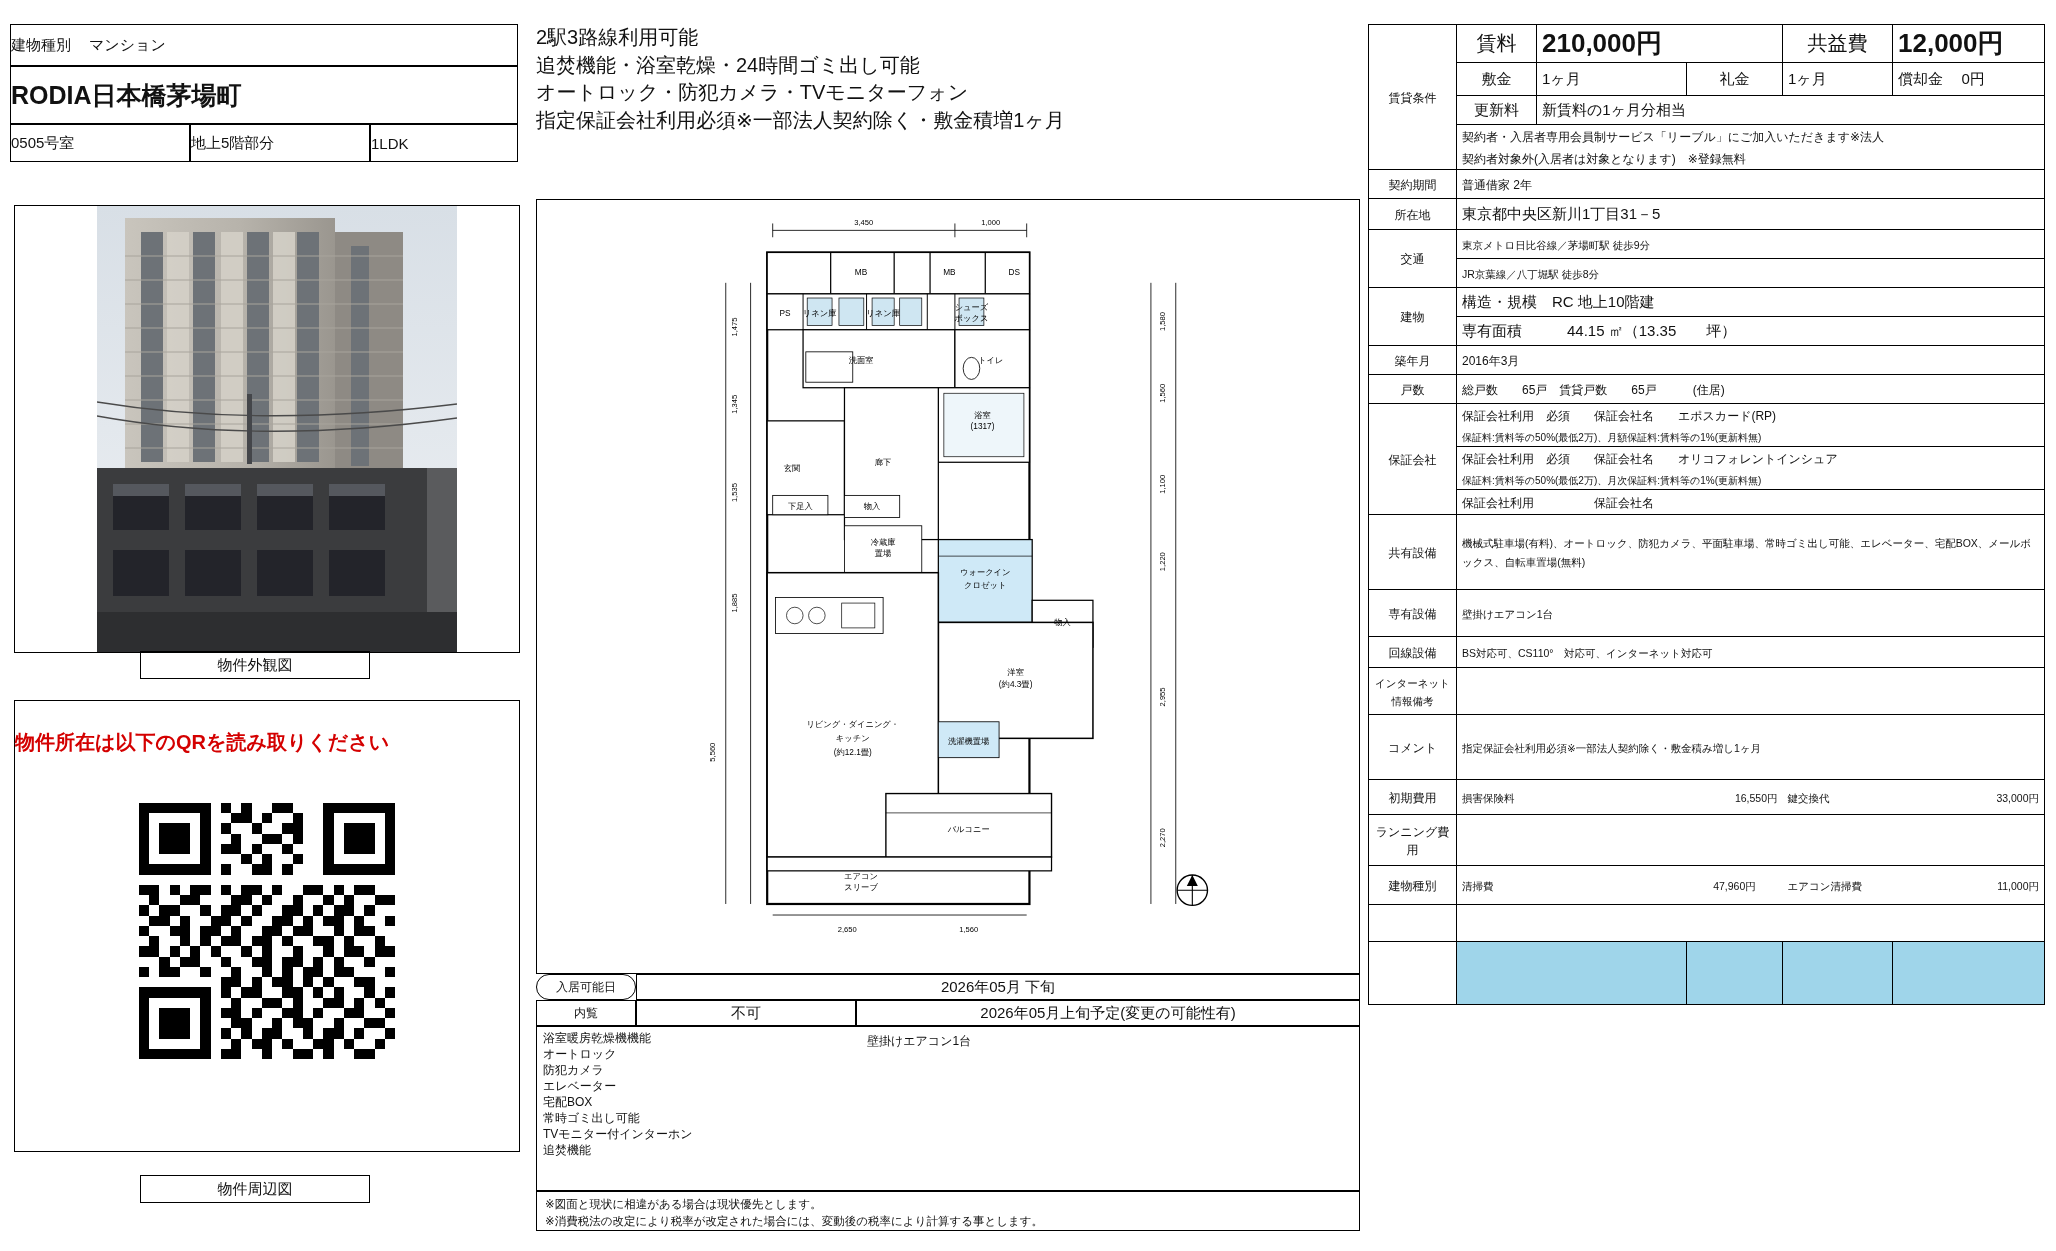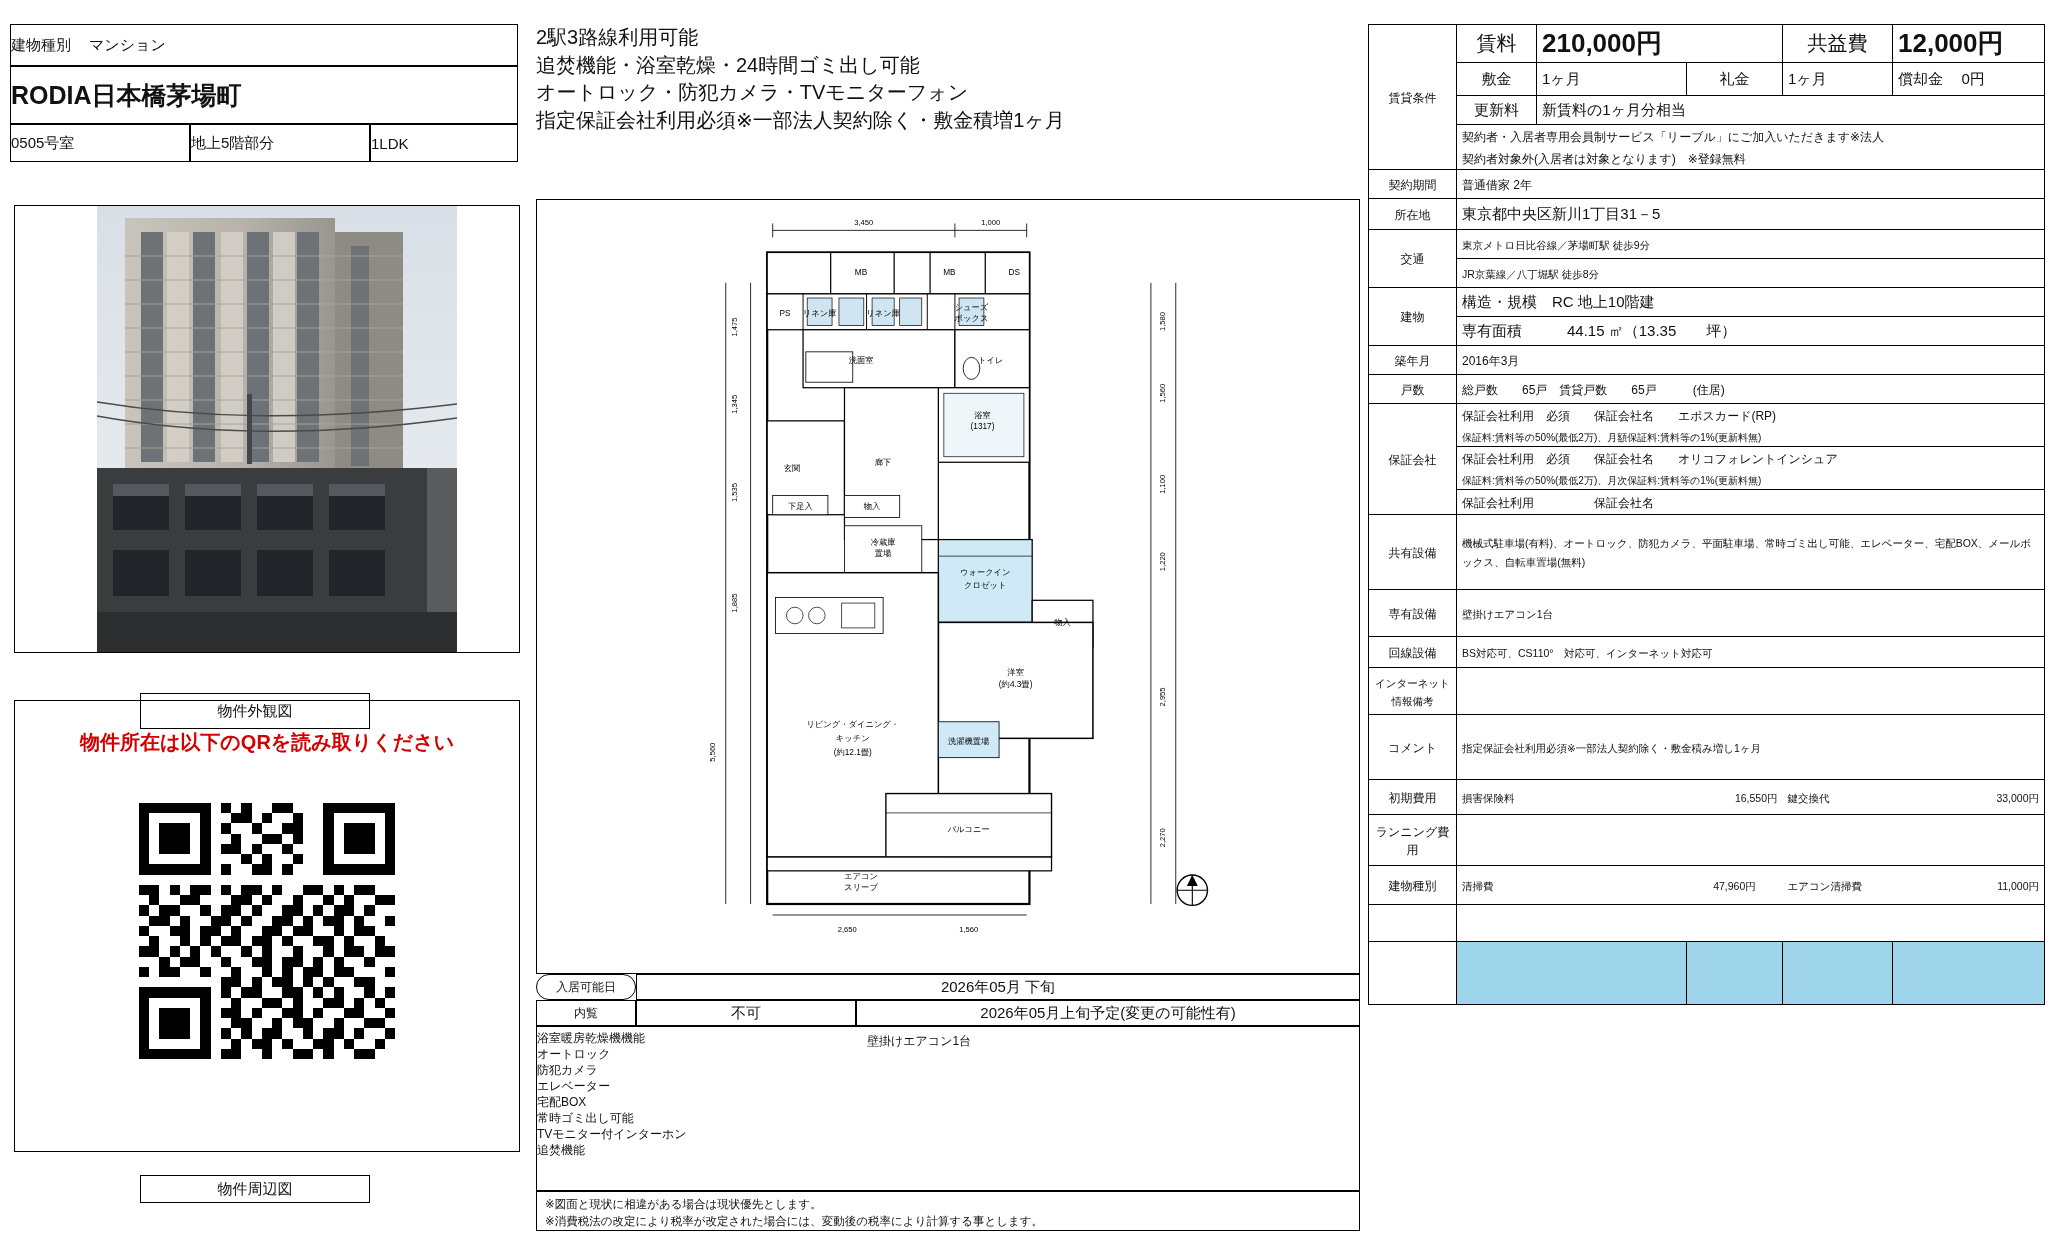--- a/index.html
+++ b/index.html
@@ -16,36 +16,36 @@
   .mid{font-size:20px;}
   .ctr{justify-content:center;text-align:center;}
   #hdr-type{left:10px;top:24px;width:508px;height:42px;}
   #hdr-name{left:10px;top:66px;width:508px;height:58px;}
   #hdr-room{left:10px;top:124px;width:180px;height:38px;}
   #hdr-floor{left:190px;top:124px;width:180px;height:38px;}
   #hdr-plan{left:370px;top:124px;width:148px;height:38px;}
 
   #photo{left:14px;top:205px;width:506px;height:448px;border:1px solid #000;background:#fff;overflow:hidden;}
   #photo .inner{position:absolute;left:82px;top:0px;width:360px;height:446px;}
-  #photo-cap{left:140px;top:693px;width:230px;height:36px;}
+  #photo-cap{left:140px;top:651px;width:230px;height:28px;}
   #qrbox{left:14px;top:700px;width:506px;height:452px;border:1px solid #000;}
-  #qr-note{position:absolute;left:0;top:28px;width:100%;text-align:center;font-size:20px;font-weight:bold;color:#d40000;}
+  #qr-note{position:absolute;left:0;top:28px;width:100%;text-align:left;font-size:20px;font-weight:bold;color:#d40000;}
   #qrimg{position:absolute;left:124px;top:80px;width:256px;height:300px;}
   #qr-cap{left:140px;top:1175px;width:230px;height:28px;}
 
   
   #center-top{left:536px;top:24px;width:824px;height:175px;}
   #center-top p{margin:0;font-size:20px;line-height:1.38;}
   #plan{left:536px;top:199px;width:824px;height:775px;border:1px solid #000;background:#fff;overflow:hidden;}
   #movein-l{left:536px;top:974px;width:100px;height:26px;border-radius:13px;}
   #movein-v{left:636px;top:974px;width:724px;height:26px;}
   #view-l{left:536px;top:1000px;width:100px;height:26px;}
   #view-v1{left:636px;top:1000px;width:220px;height:26px;}
   #view-v2{left:856px;top:1000px;width:504px;height:26px;}
-  #feat{left:536px;top:1026px;width:824px;height:165px;border:1px solid #000;padding:4px 0;}
+  #feat{left:536px;top:1026px;width:824px;height:165px;border:1px solid #000;padding:4px 6px;}
   #feat .fl{font-size:12px;line-height:1.33;}
   #feat .rt{position:absolute;left:330px;top:6px;font-size:12px;}
   #note{left:536px;top:1191px;width:824px;height:40px;border:1px solid #000;padding:4px 8px;}
   #note div{font-size:11.5px;line-height:1.5;}
   #rightwrap{left:1368px;top:24px;width:676px;height:1195px;}
 
   table.grid{border-collapse:collapse;}
   table.grid td{border:1px solid #000;padding:1px 5px;vertical-align:middle;}
 
   .blue{background:#9fd5ea;}

